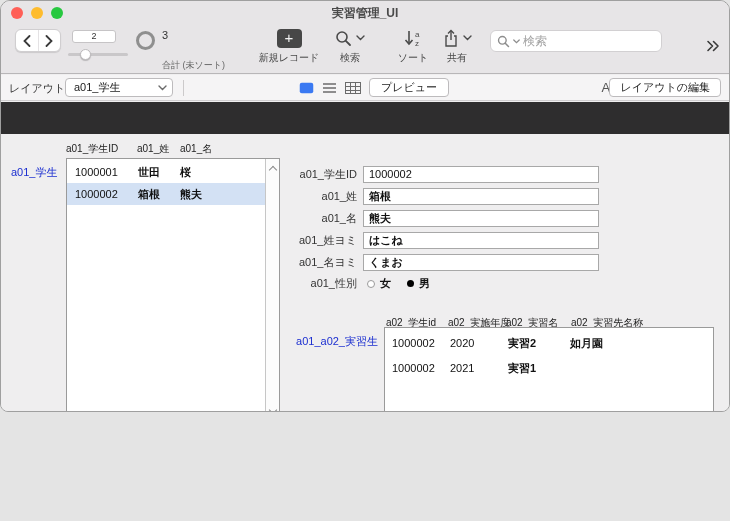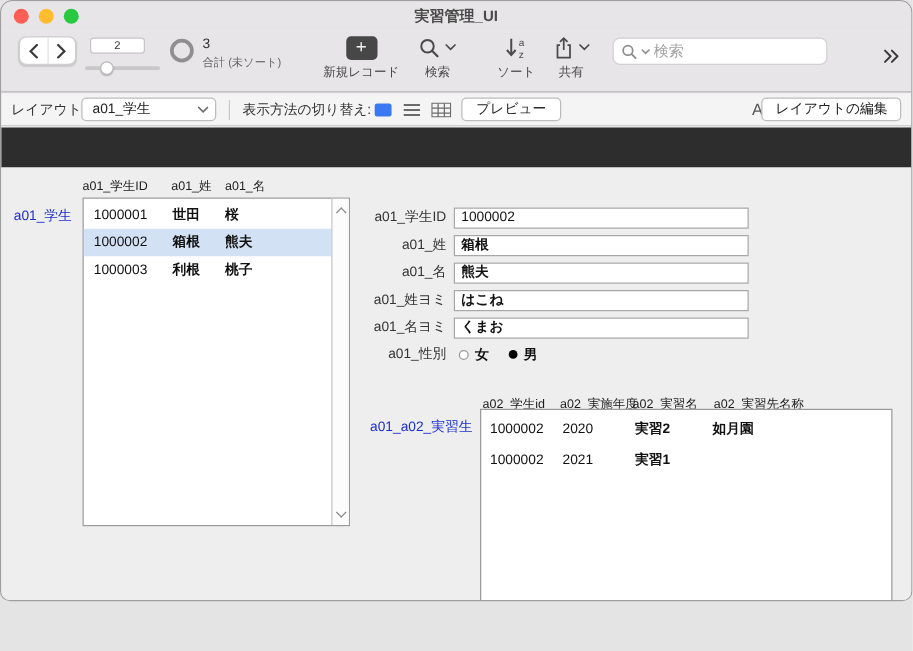--- a/index.html
+++ b/index.html
@@ -1,18 +1,18 @@
 <!DOCTYPE html>
 <html><head>
 <meta charset="utf-8">
 <style>
   * { box-sizing: border-box; margin: 0; padding: 0; }
   html,body { width: 730px; height: 521px; }
   body { font-family: "Liberation Sans", "DejaVu Sans", sans-serif; background: #e4e4e4; }
-  .window { position: relative; width: 730px; height: 481px; background: #efeeef;
+  .window { position: relative; width: 730px; height: 412px; background: #efeeef;
             border: 1px solid #9f9f9f; border-radius: 10px 10px 8px 8px; overflow: hidden; }
 
   
   .titlebar { position: absolute; top: 0; left: 0; right: 0; height: 24px; background: #e7e5e7; }
   .traffic { position: absolute; top: 6px; left: 10px; display: flex; gap: 8px; }
   .tl { width: 12px; height: 12px; border-radius: 50%; display: inline-block; }
   .tl.red { background: #ff5f57; } .tl.yellow { background: #febc2e; } .tl.green { background: #28c840; }
   .window-title { text-align: center; line-height: 25px; font-size: 12px; font-weight: 700; color: #4a4a4a; }
 
   
@@ -25,21 +25,21 @@
   .slider-group { position: absolute; left: 67px; top: 5px; width: 60px; }
   .record-box { width: 44px; height: 13px; margin-left: 4px; background: #fff; border: 1px solid #c6c4c6;
                 border-radius: 3px; font-size: 9px; text-align: center; line-height: 11px; color: #333; }
   .slider { position: relative; margin-top: 6px; height: 11px; }
   .slider-track { position: absolute; top: 4px; left: 0; right: 0; height: 3px; background: #c9c7c9; border-radius: 2px; }
   .slider-thumb { position: absolute; top: 0; left: 12px; width: 11px; height: 11px; background: #fff;
                   border: 1px solid #bdbbbd; border-radius: 50%; box-shadow: 0 1px 1px rgba(0,0,0,.2); }
   .pie { position: absolute; left: 135px; top: 6px; width: 19px; height: 19px; border: 3px solid #8f8f8f; border-radius: 50%; }
   .found { position: absolute; left: 161px; top: 4px; }
   .found-count { font-size: 11px; color: #333; }
-  .found-label { font-size: 9px; color: #666; margin-top: 3px; white-space: nowrap; }
+  .found-label { font-size: 9px; color: #666; margin-top: 18px; white-space: nowrap; }
   .records-label { position: absolute; left: 40px; top: 34px; width: 120px; text-align: center; font-size: 10px; color: #555; }
 
   .tb-item { position: absolute; top: 3px; text-align: center; }
   .tb-iconrow { height: 20px; display: flex; align-items: center; justify-content: center; gap: 4px; }
   .tb-label { font-size: 10px; color: #4a4a4a; margin-top: 3px; white-space: nowrap; }
   .new-icon { width: 25px; height: 19px; background: #474747; border-radius: 4px; color: #f3f3f3;
               font-size: 15px; line-height: 18px; text-align: center; }
   .item-new { left: 256px; width: 64px; }
   .item-search { left: 327px; width: 44px; }
   .item-sort { left: 392px; width: 40px; }
@@ -222,21 +222,20 @@
 
   <div class="layoutbar">
     <span class="lb-label">レイアウト:</span>
     <div class="layout-dropdown">
       <span>a01_学生</span>
       <svg class="dd-chev" width="9" height="6" viewBox="0 0 9 6">
           <path d="M1 1 L4.5 4.5 L8 1" fill="none" stroke="#6b6b6b" stroke-width="1.4" stroke-linecap="round"></path>
         </svg>
     </div>
     <span class="lb-sep"></span>
-    <span class="view-label">表示方法の切り替え:</span>
     <div class="view-icons">
       <span class="view-btn">
         <svg width="15" height="12" viewBox="0 0 15 12">
             <rect x="0.75" y="0.75" width="13.5" height="10.5" rx="2" fill="#3a79f2"></rect>
           </svg>
       </span>
       <span class="view-btn">
         <svg width="15" height="12" viewBox="0 0 15 12">
             <g stroke="#6b6b6b" stroke-width="1.6">
               <line x1="1" y1="2" x2="14" y2="2"></line>
@@ -276,25 +275,20 @@
       <div class="p-rows">
         <div class="p-row">
           <span class="cid">1000001</span>
           <span class="csei">世田</span>
           <span class="cmei">桜</span>
         </div>
         <div class="p-row selected">
           <span class="cid">1000002</span>
           <span class="csei">箱根</span>
           <span class="cmei">熊夫</span>
-        </div>
-        <div class="p-row">
-          <span class="cid">1000003</span>
-          <span class="csei">利根</span>
-          <span class="cmei">桃子</span>
         </div>
       </div>
       <div class="scrollbar">
         <div class="sb-arrow up">
             <span class="chev u"></span>
           </div>
         <div class="sb-arrow down">
             <span class="chev d"></span>
           </div>
       </div>

